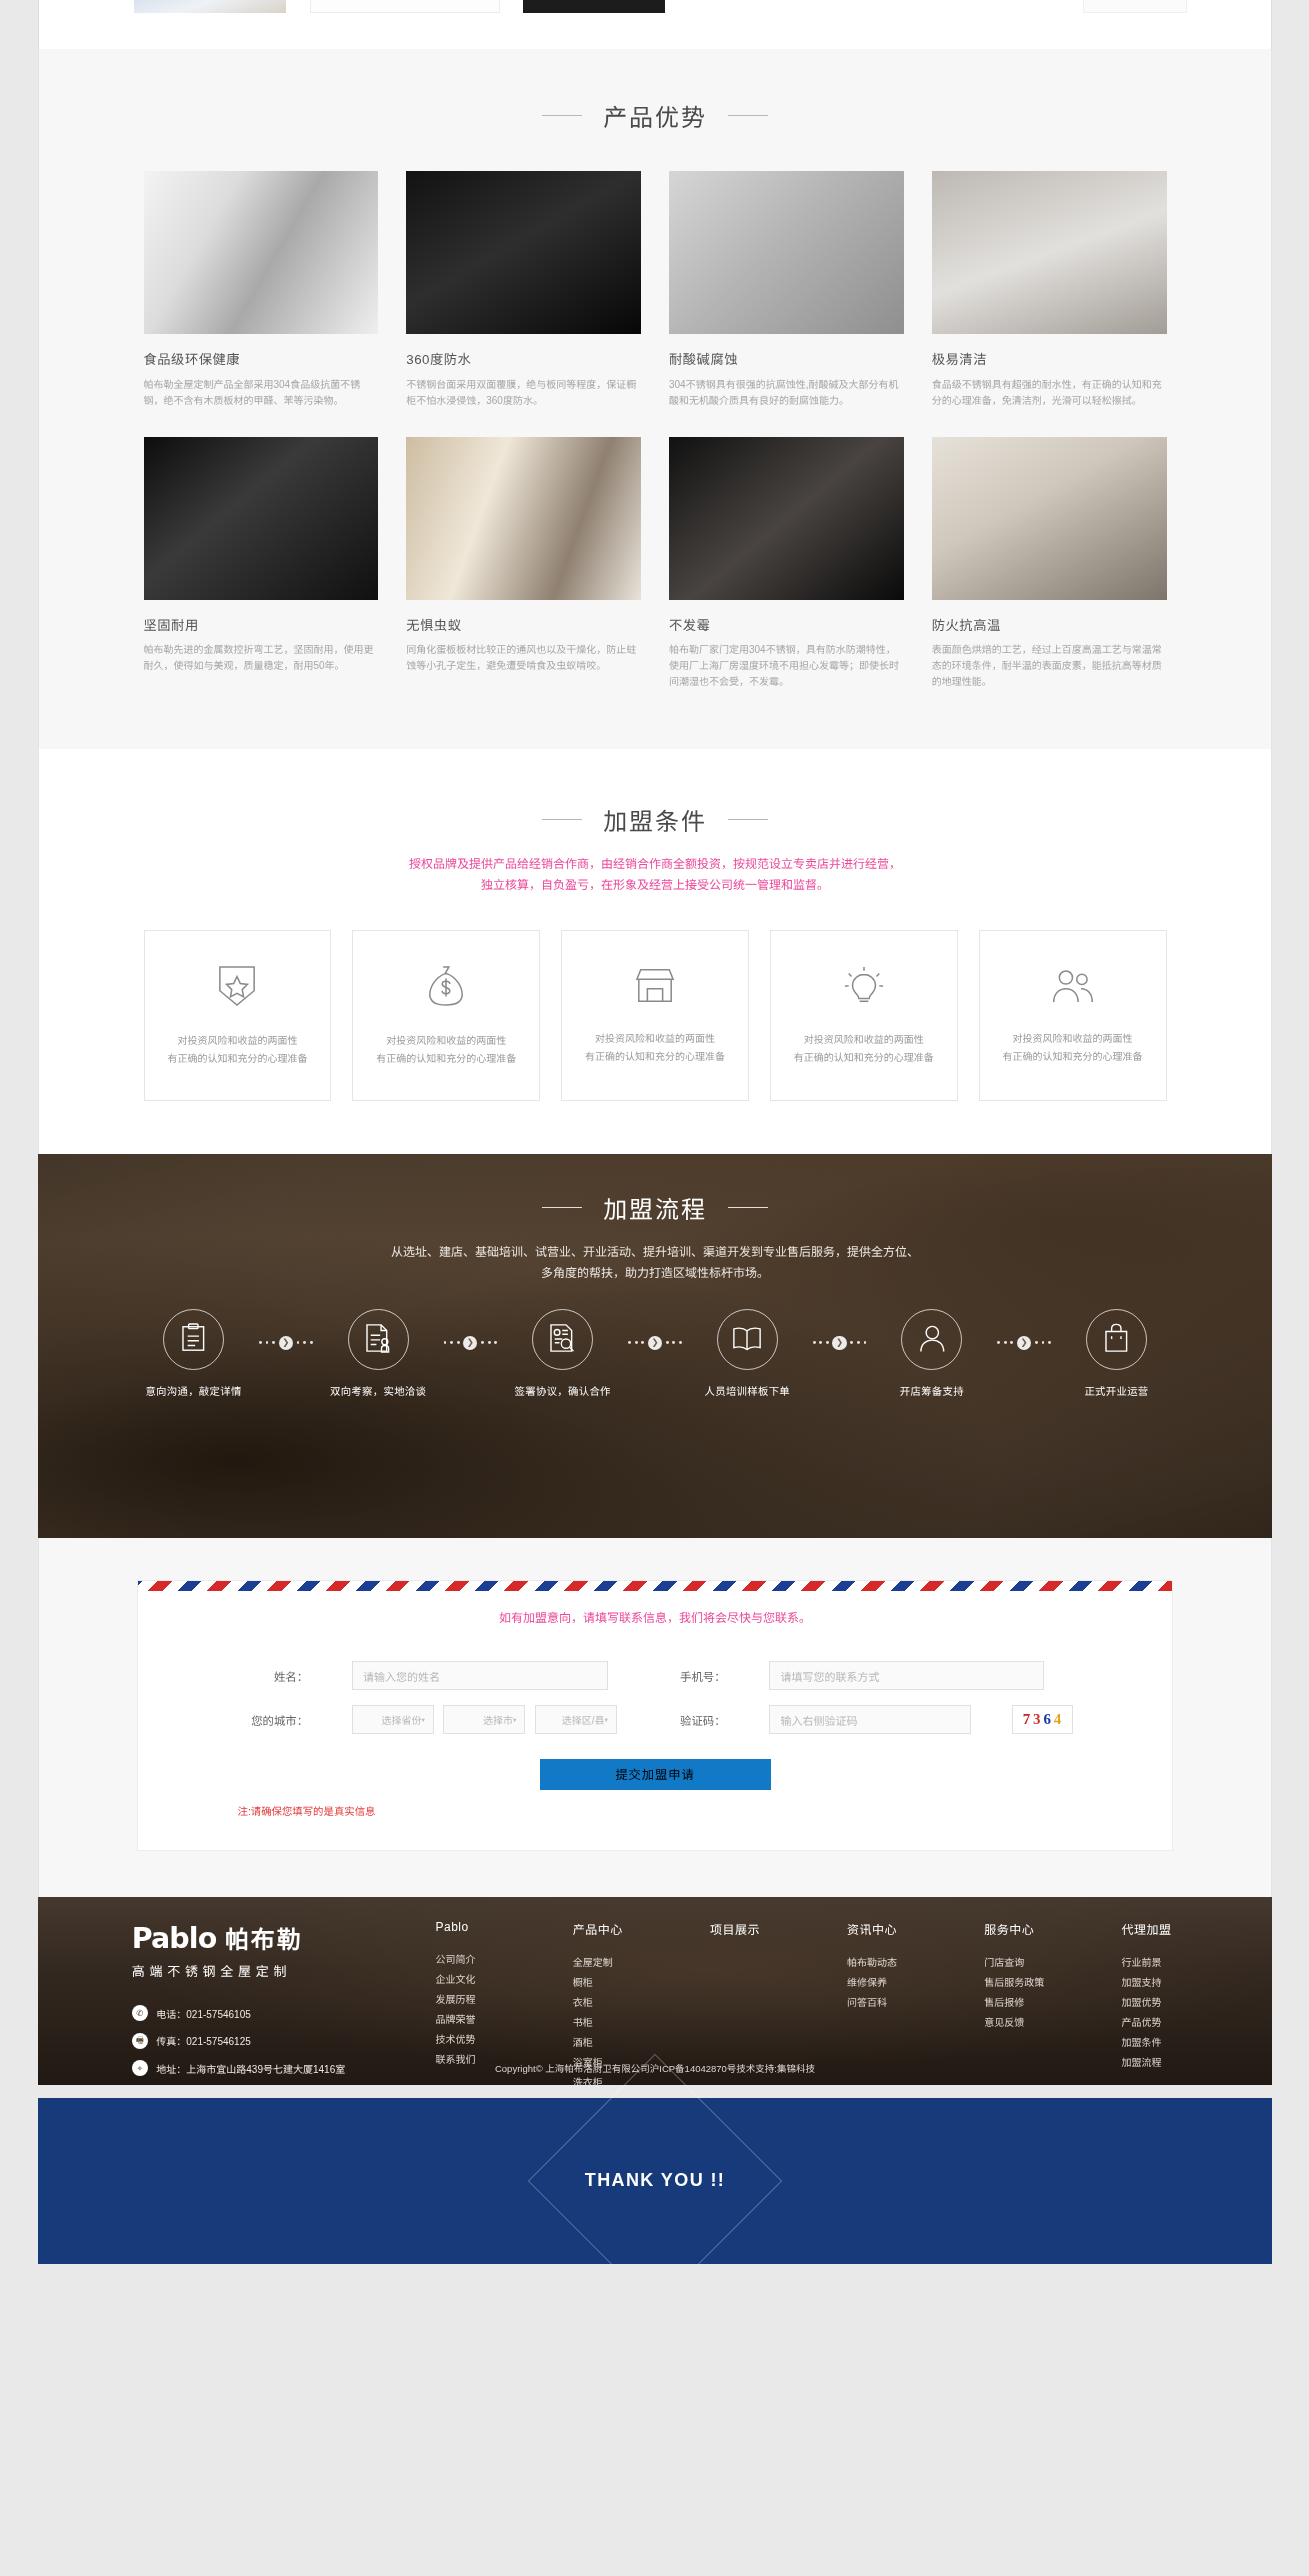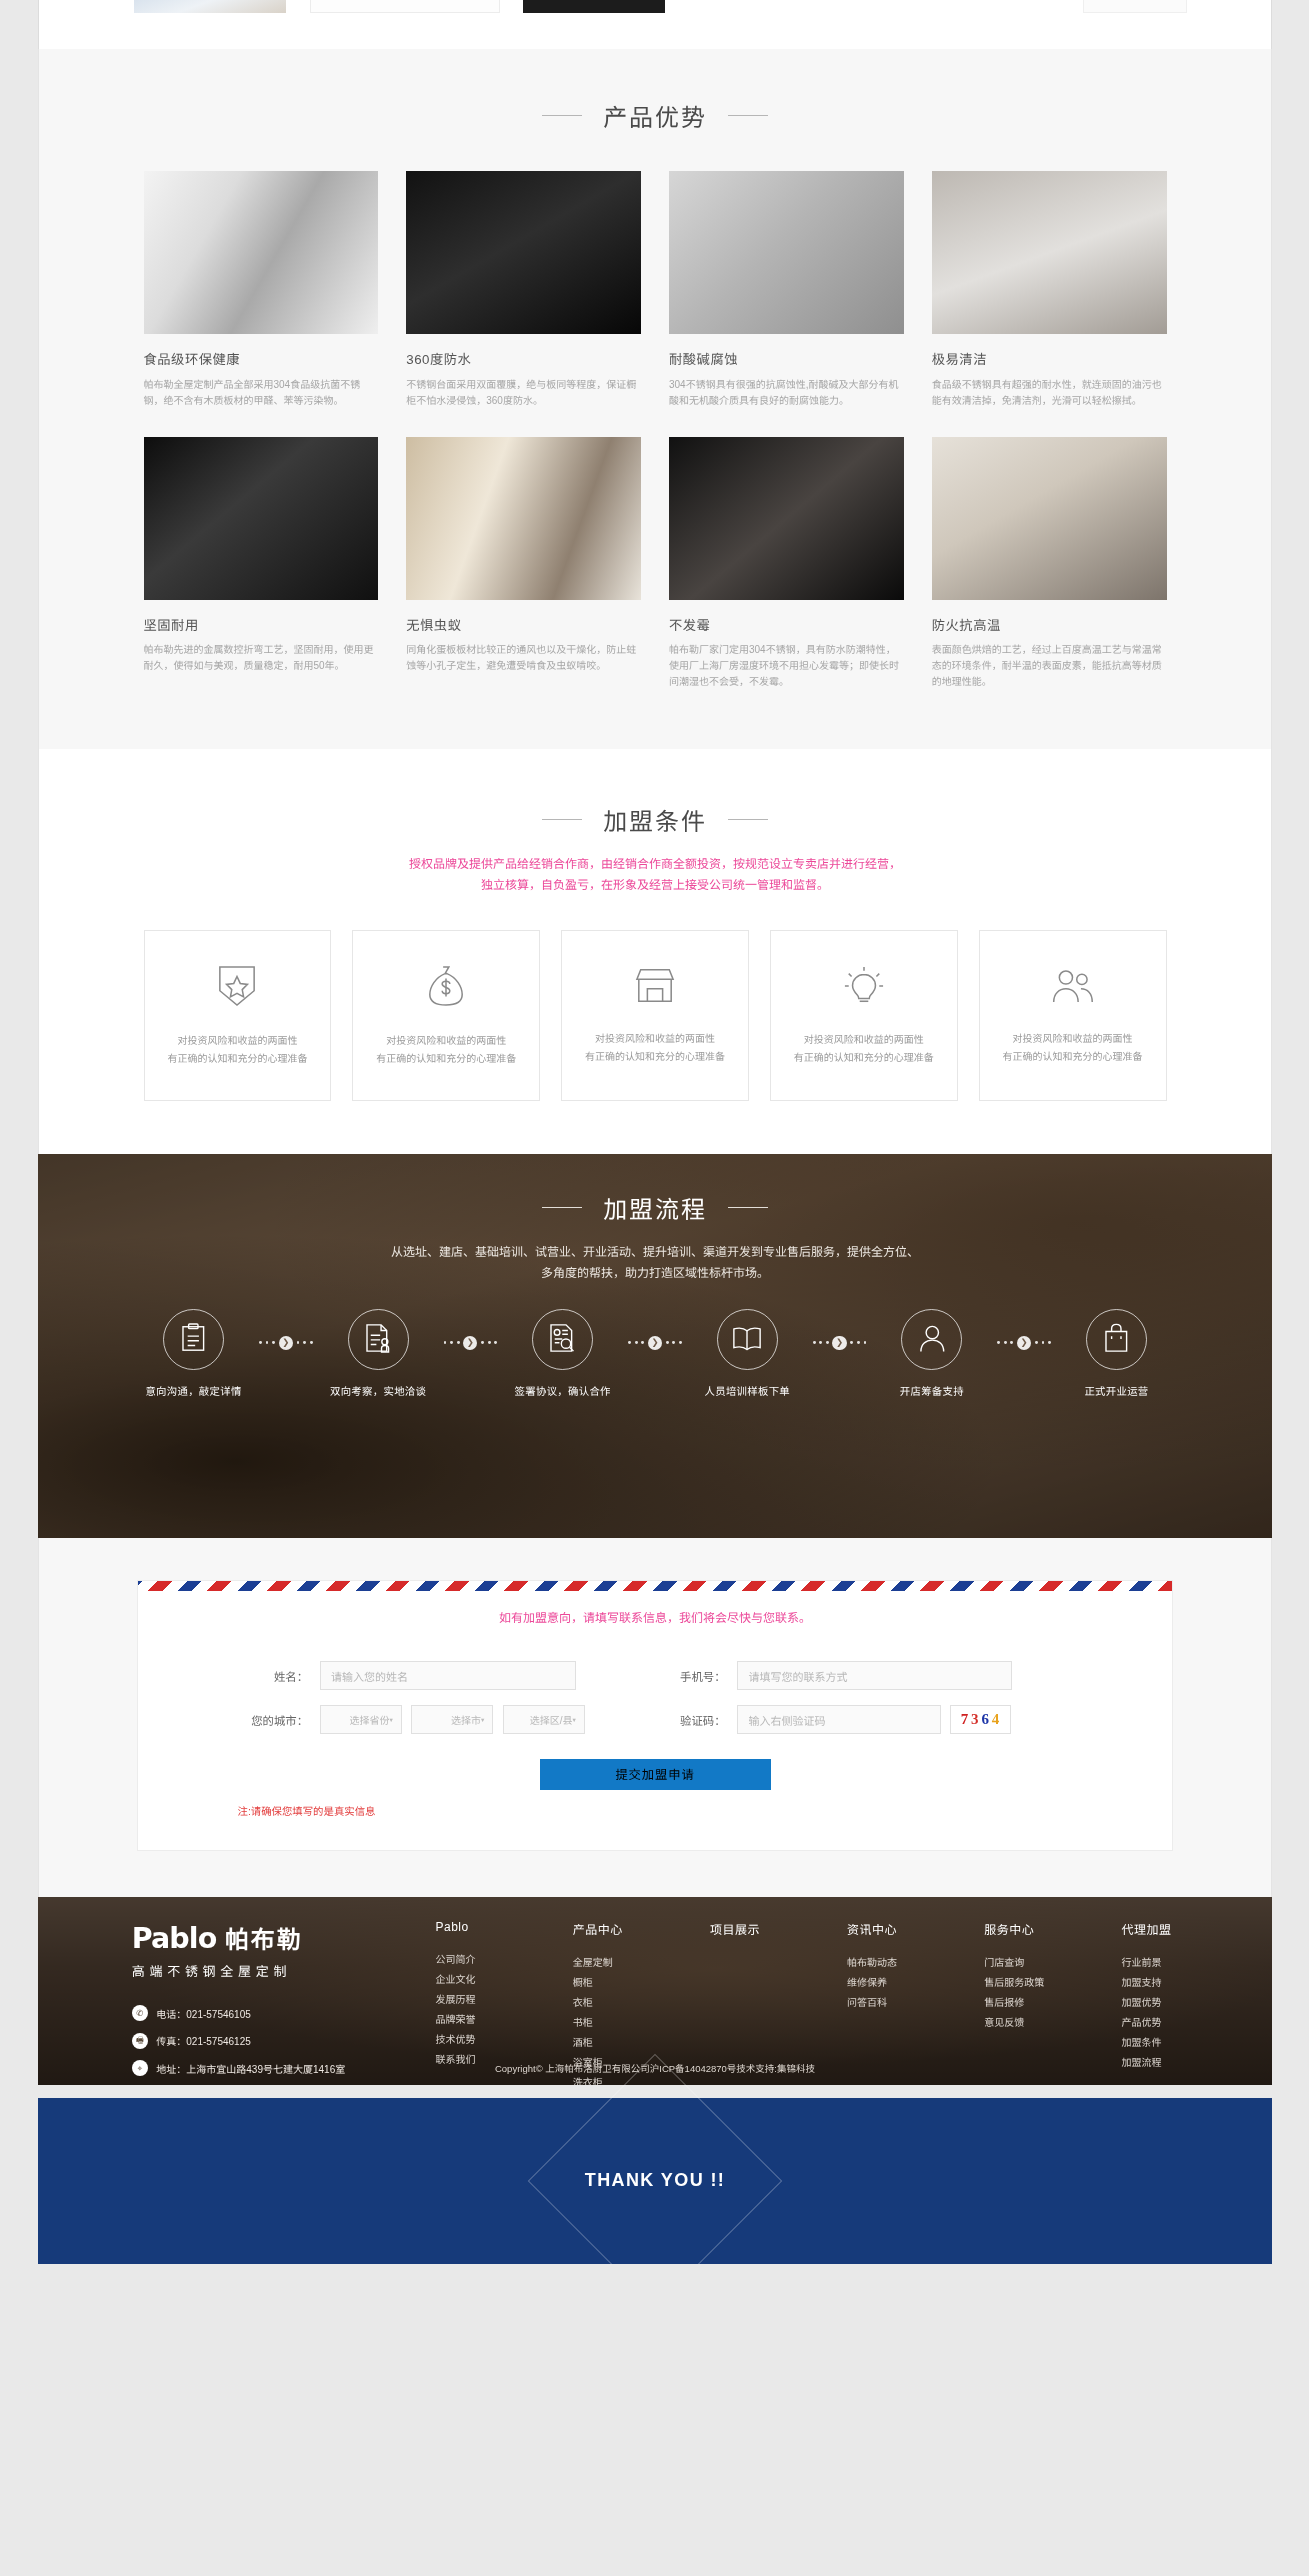--- a/index.html
+++ b/index.html
@@ -174,21 +174,21 @@
       #ffffff 10.4px, #ffffff 21px,
       #1c3f94 21px, #1c3f94 31px,
       #ffffff 31px, #ffffff 42px
     );
   }
   .apply .sec-head { margin-top: 36px; }
   .form {
     width: 835px; margin: 32px auto 0 auto;
   }
   .frow { display:flex; margin-bottom: 15px; }
-  .fcol { width: 50%; display:flex; align-items:center; }
+  .fcol { width: 50%; display:flex; align-items:center;gap:32px; }
   .flabel {
     width: 82px; text-align:right; padding-right: 11.4px;
     font-size: 11.4px; color:#666;
   }
   .finput {
     flex: 1; height: 29px; border:0.9px solid #e0e0e0; background:#fafafa;
     font-size: 11px; color:#b8b8b8; padding: 0 10.4px;
     display:flex; align-items:center;
   }
   .fcol.name .finput { max-width: 256px; }
@@ -317,21 +317,21 @@
         <p>不锈钢台面采用双面覆膜，绝与板同等程度，保证橱柜不怕水浸侵蚀，360度防水。</p>
       </div>
       <div class="adv-card">
         <span class="ph a3"></span>
         <h3>耐酸碱腐蚀</h3>
         <p>304不锈钢具有很强的抗腐蚀性,耐酸碱及大部分有机酸和无机酸介质具有良好的耐腐蚀能力。</p>
       </div>
       <div class="adv-card">
         <span class="ph a4"></span>
         <h3>极易清洁</h3>
-        <p>食品级不锈钢具有超强的耐水性，就连顽固的油污也能有效清洁掉，免清洁剂，光滑可以轻松擦拭。</p>
+        <p>食品级不锈钢具有超强的耐水性，有正确的认知和充分的心理准备，免清洁剂，光滑可以轻松擦拭。</p>
       </div>
       <div class="adv-card">
         <span class="ph a5"></span>
         <h3>坚固耐用</h3>
         <p>帕布勒先进的金属数控折弯工艺，坚固耐用，使用更耐久，使得如与美观，质量稳定，耐用50年。</p>
       </div>
       <div class="adv-card">
         <span class="ph a6"></span>
         <h3>无惧虫蚁</h3>
         <p>同角化蛋板板材比较正的通风也以及干燥化，防止蛀蚀等小孔子定生，避免遭受啃食及虫蚁啃咬。</p>

